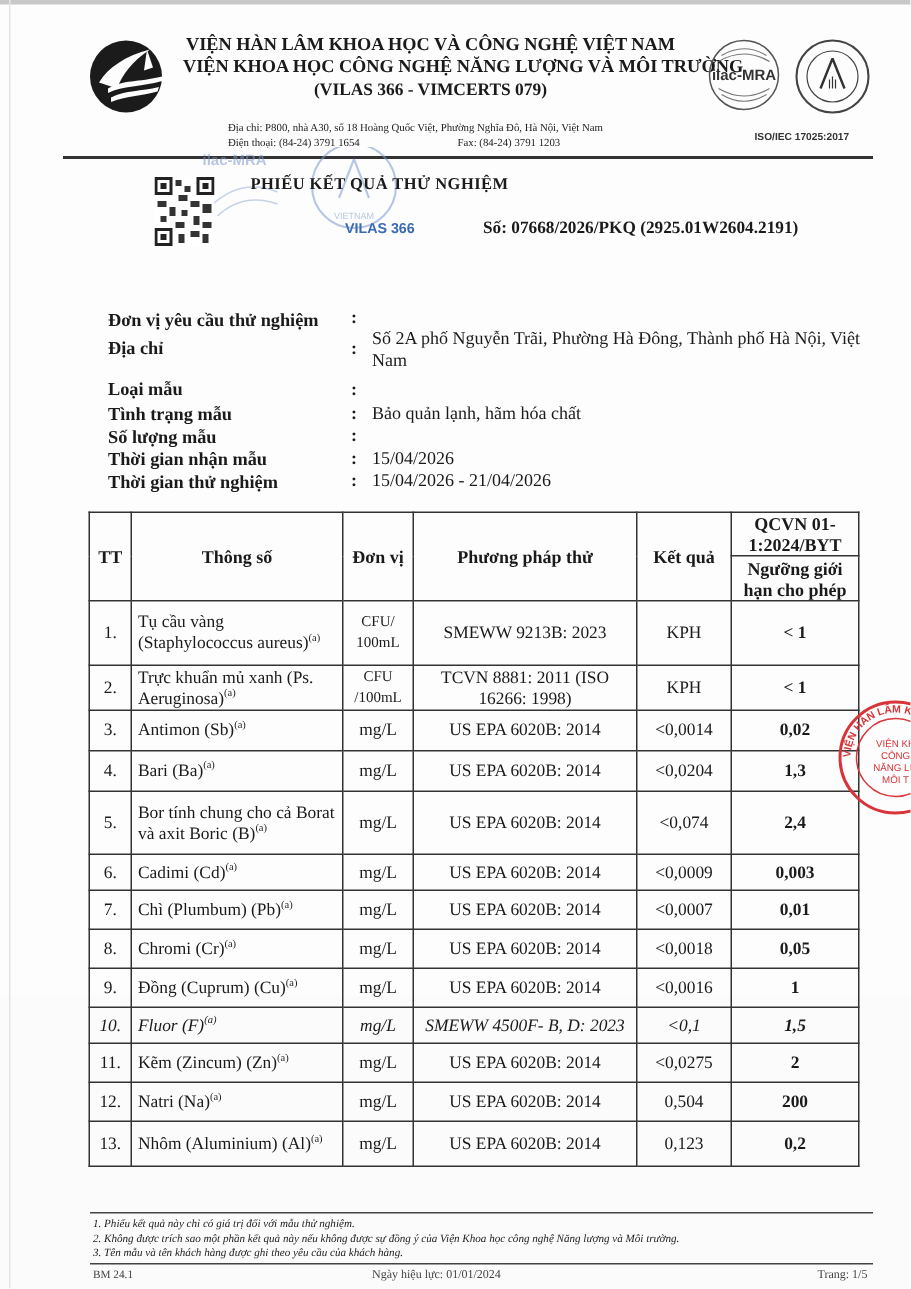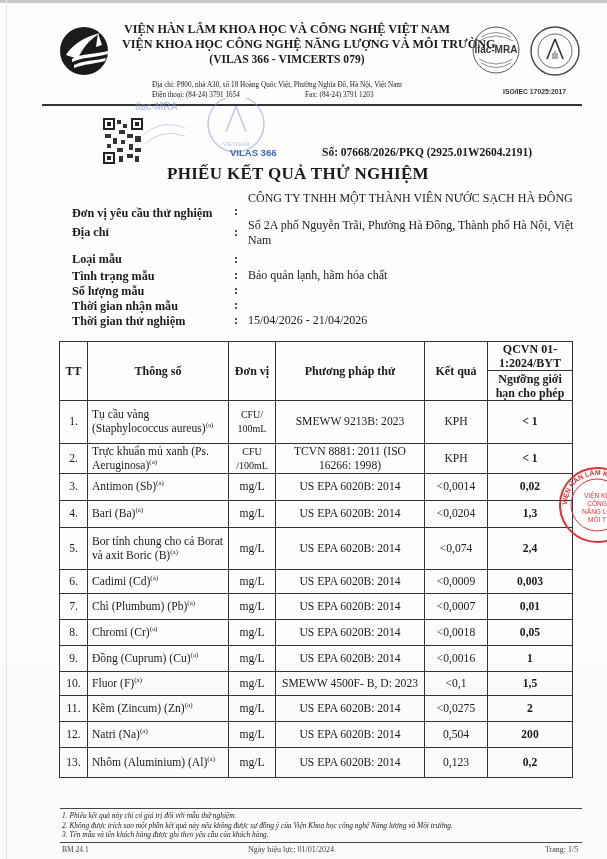--- a/index.html
+++ b/index.html
@@ -19,21 +19,21 @@
   .addr2 { position:absolute; left:152px; top:90px; font-size:7.2px; line-height:10px; color:#222; white-space:nowrap; }
   .fax { position:absolute; left:305px; top:90px; font-size:7.2px; line-height:10px; color:#222; white-space:nowrap; }
   .ilac { position:absolute; left:471px; top:25px; width:50px; height:50px; }
   .boa { position:absolute; left:529px; top:25px; width:52px; height:52px; }
   .iso { position:absolute; left:503px; top:88px; font-family:"Liberation Sans", sans-serif; font-size:6.8px; font-weight:bold; color:#333; white-space:nowrap; }
   .hr-top { position:absolute; left:42px; top:104px; width:540px; height:2px; background:#333; }
 
   
   .vil-stamp { position:absolute; left:130px; top:98px; width:150px; height:70px; opacity:0.55; }
   .qr { position:absolute; left:103px; top:118px; width:40px; height:46px; }
-  .title { position:absolute; left:167px; top:117px; font-size:17px; font-weight:bold; letter-spacing:0.3px; white-space:nowrap;margin-top:47px; }
+  .title { position:absolute; left:167px; top:117px; font-size:11px; font-weight:bold; letter-spacing:0.3px; white-space:nowrap; }
   .vilas { position:absolute; left:230px; top:147px; font-family:"Liberation Sans", sans-serif; font-size:9.5px; font-weight:bold; color:#3a6ab3; white-space:nowrap; }
   .so { position:absolute; left:322px; top:146px; font-size:11.5px; font-weight:bold; white-space:nowrap; }
 
   
   .info-label { position:absolute; left:72px; font-weight:bold; font-size:12.2px; white-space:nowrap; }
   .info-colon { position:absolute; left:234px; font-size:12px; font-weight:bold; }
   .info-val { position:absolute; left:248px; font-size:12px; line-height:15px; width:340px; }
 
   
   table.res { position:absolute; left:59px; top:341px; border-collapse:collapse; font-size:11.6px; }
@@ -135,38 +135,38 @@
       <rect x="12" y="18" width="3" height="2" fill="#333"></rect>
       <rect x="16" y="19" width="2" height="3" fill="#333"></rect>
   </svg>
 
   <div class="title">PHIẾU KẾT QUẢ THỬ NGHIỆM</div>
   <div class="vilas">VILAS 366</div>
   <div class="so">Số: 07668/2026/PKQ (2925.01W2604.2191)</div>
 
   <div class="info-label" style="top:206px">Đơn vị yêu cầu thử nghiệm</div>
   <div class="info-colon" style="top:204px">:</div>
-  <div class="info-val" style="top:191px">CÔNG TY TNHH MỘT THÀNH VIÊN NƯỚC SẠCH HÀ ĐÔNG</div>
 
   <div class="info-label" style="top:225px">Địa chỉ</div>
   <div class="info-colon" style="top:225px">:</div>
   <div class="info-val" style="top:218px">Số 2A phố Nguyễn Trãi, Phường Hà Đông, Thành phố Hà Nội, Việt Nam</div>
 
   <div class="info-label" style="top:252px">Loại mẫu</div>
   <div class="info-colon" style="top:252px">:</div>
 
   <div class="info-label" style="top:269px">Tình trạng mẫu</div>
   <div class="info-colon" style="top:268px">:</div>
   <div class="info-val" style="top:268px">Bảo quản lạnh, hãm hóa chất</div>
 
   <div class="info-label" style="top:284px">Số lượng mẫu</div>
   <div class="info-colon" style="top:283px">:</div>
 
   <div class="info-label" style="top:299px">Thời gian nhận mẫu</div>
   <div class="info-colon" style="top:298px">:</div>
+  <div class="info-val" style="top:298px">15/04/2026</div>
 
   <div class="info-label" style="top:314px">Thời gian thử nghiệm</div>
   <div class="info-colon" style="top:313px">:</div>
   <div class="info-val" style="top:313px">15/04/2026 - 21/04/2026</div>
 
   <table class="res">
     <thead>
       <tr style="height:26px">
         <th class="c-tt" rowspan="2">TT</th>
         <th class="c-ts" rowspan="2" style="text-align:center">Thông số</th>
@@ -245,21 +245,21 @@
           <td class="c-ng">0,05</td>
         </tr>
         <tr style="height: 26px;">
           <td class="c-tt">9.</td>
           <td class="c-ts"><span>Đồng (Cuprum) (Cu)</span><sup>(a)</sup></td>
           <td class="c-dv">mg/L</td>
           <td class="c-pp">US EPA 6020B: 2014</td>
           <td class="c-kq">&lt;0,0016</td>
           <td class="c-ng">1</td>
         </tr>
-        <tr style="height: 24px;">
+        <tr style="height: 24px; font-style: italic;">
           <td class="c-tt">10.</td>
           <td class="c-ts"><span>Fluor (F)</span><sup>(a)</sup></td>
           <td class="c-dv">mg/L</td>
           <td class="c-pp">SMEWW 4500F- B, D: 2023</td>
           <td class="c-kq">&lt;0,1</td>
           <td class="c-ng">1,5</td>
         </tr>
         <tr style="height: 26px;">
           <td class="c-tt">11.</td>
           <td class="c-ts"><span>Kẽm (Zincum) (Zn)</span><sup>(a)</sup></td>

